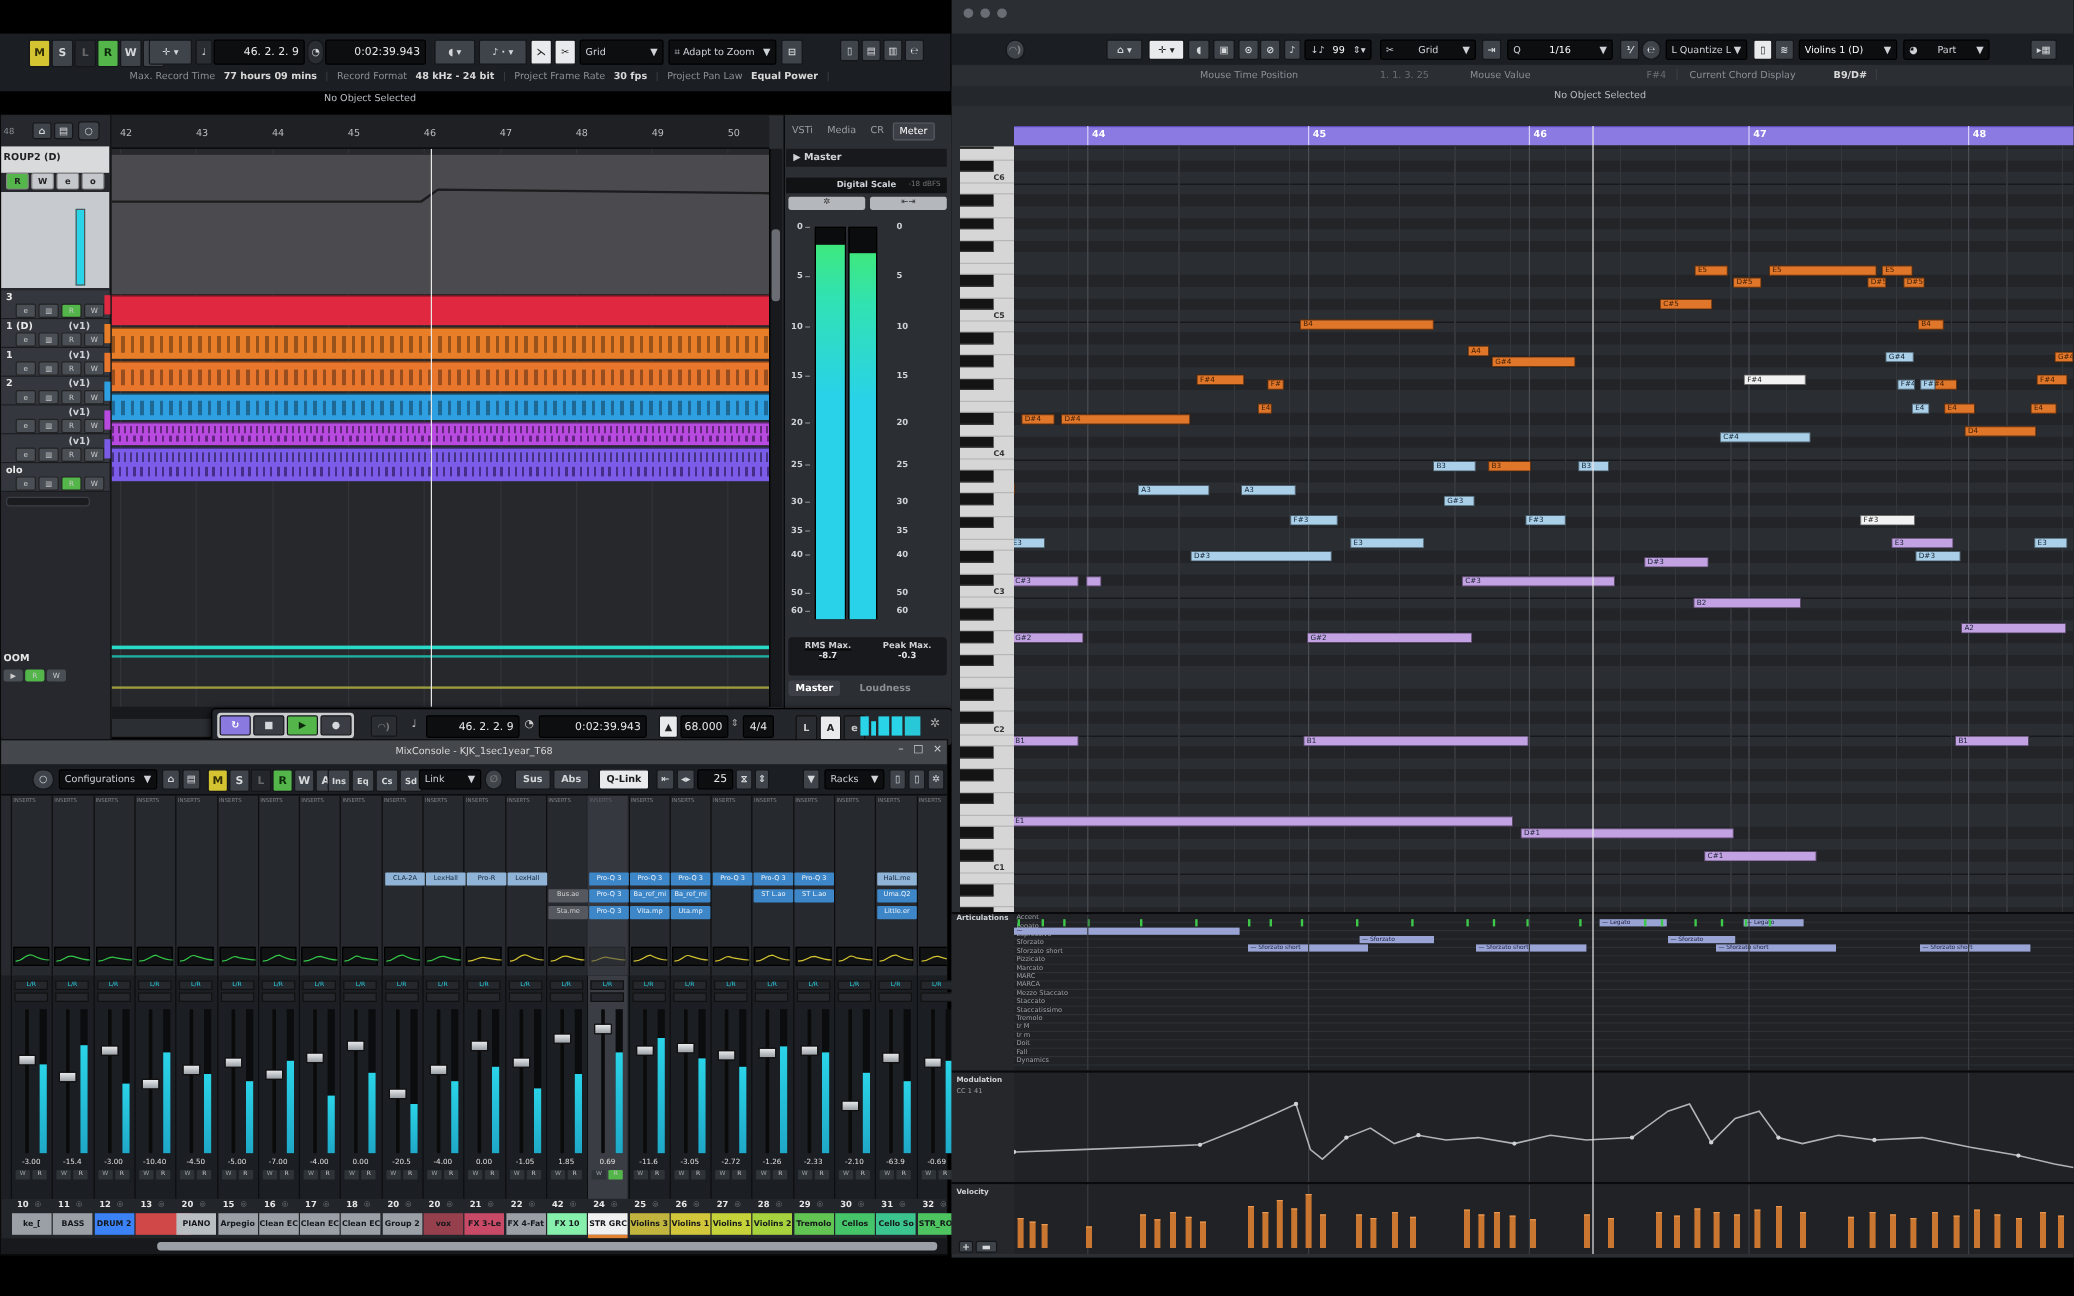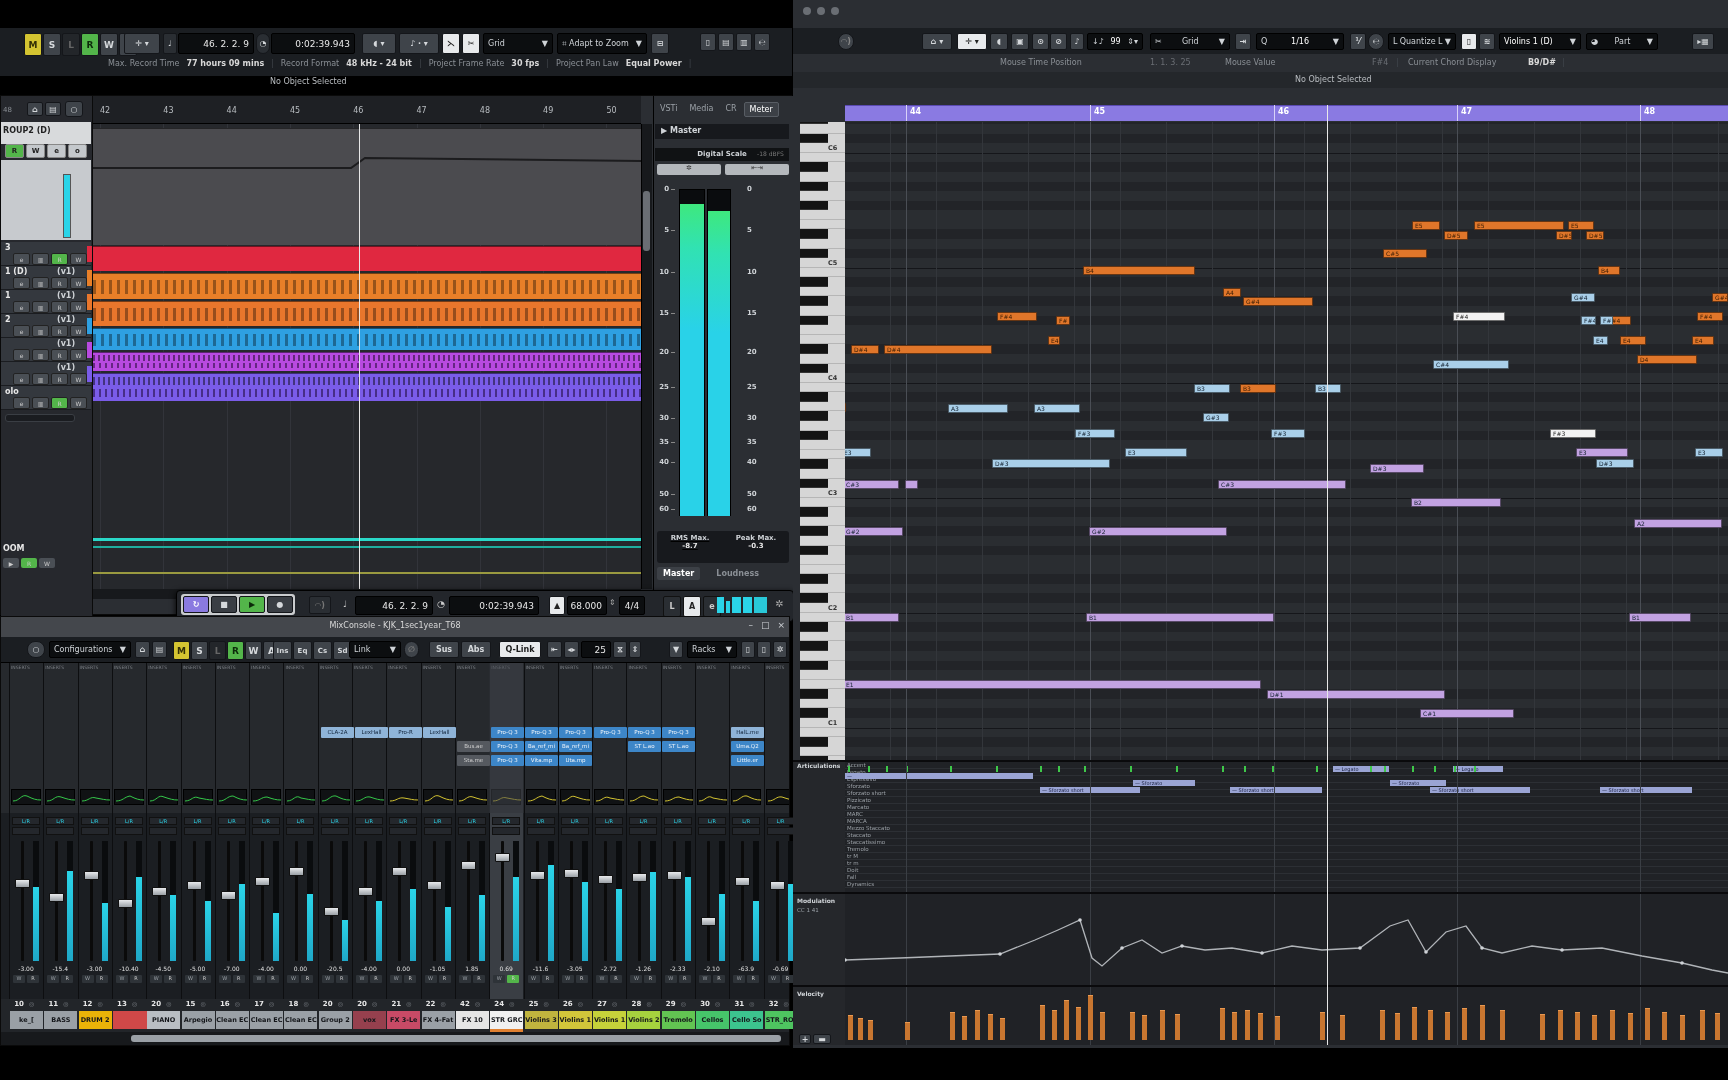--- a/index.html
+++ b/index.html
@@ -777,21 +777,21 @@
       <div style="position: absolute; box-sizing: border-box; left: 780.6px; top: 162px; width: 12px; height: 8px; background: rgb(46, 51, 56); color: rgb(204, 204, 204); font-size: 5px; text-align: center; border-radius: 1px;">R</div>
     </div>
     <div style="position: absolute; box-sizing: border-box; left: 8px; top: 383px; width: 20px; color: rgb(232, 232, 232); font-size: 7px; font-weight: bold; text-align: center;">10</div>
     <div style="position: absolute; box-sizing: border-box; left: 28px; top: 383px; color: rgb(124, 129, 135); font-size: 6px;">◎</div>
     <div style="position: absolute; box-sizing: border-box; left: 9px; top: 394px; width: 33px; height: 18px; background: rgb(154, 160, 166); color: rgb(20, 22, 26); font-size: 6.5px; font-weight: bold; display: flex; align-items: center; justify-content: center; overflow: hidden;">ke_[</div>
     <div style="position: absolute; box-sizing: border-box; left: 42.3px; top: 383px; width: 20px; color: rgb(232, 232, 232); font-size: 7px; font-weight: bold; text-align: center;">11</div>
     <div style="position: absolute; box-sizing: border-box; left: 62.3px; top: 383px; color: rgb(124, 129, 135); font-size: 6px;">◎</div>
     <div style="position: absolute; box-sizing: border-box; left: 43.3px; top: 394px; width: 33px; height: 18px; background: rgb(154, 160, 166); color: rgb(20, 22, 26); font-size: 6.5px; font-weight: bold; display: flex; align-items: center; justify-content: center; overflow: hidden;">BASS</div>
     <div style="position: absolute; box-sizing: border-box; left: 76.6px; top: 383px; width: 20px; color: rgb(232, 232, 232); font-size: 7px; font-weight: bold; text-align: center;">12</div>
     <div style="position: absolute; box-sizing: border-box; left: 96.6px; top: 383px; color: rgb(124, 129, 135); font-size: 6px;">◎</div>
-    <div style="position: absolute; box-sizing: border-box; left: 77.6px; top: 394px; width: 33px; height: 18px; background: #eab308; color: rgb(20, 22, 26); font-size: 6.5px; font-weight: bold; display: flex; align-items: center; justify-content: center; overflow: hidden;">DRUM 2</div>
+    <div style="position: absolute; box-sizing: border-box; left: 77.6px; top: 394px; width: 33px; height: 18px; background: #3b82f6; color: rgb(20, 22, 26); font-size: 6.5px; font-weight: bold; display: flex; align-items: center; justify-content: center; overflow: hidden;">DRUM 2</div>
     <div style="position: absolute; box-sizing: border-box; left: 110.9px; top: 383px; width: 20px; color: rgb(232, 232, 232); font-size: 7px; font-weight: bold; text-align: center;">13</div>
     <div style="position: absolute; box-sizing: border-box; left: 130.9px; top: 383px; color: rgb(124, 129, 135); font-size: 6px;">◎</div>
     <div style="position: absolute; box-sizing: border-box; left: 111.9px; top: 394px; width: 29px; height: 18px; background: rgb(208, 72, 72); color: rgb(20, 22, 26); font-size: 6.5px; font-weight: bold; display: flex; align-items: center; justify-content: center; overflow: hidden; padding-left: 46px;">김종국 (</div>
     <div style="position: absolute; box-sizing: border-box; left: 145.2px; top: 383px; width: 20px; color: rgb(232, 232, 232); font-size: 7px; font-weight: bold; text-align: center;">20</div>
     <div style="position: absolute; box-sizing: border-box; left: 165.2px; top: 383px; color: rgb(124, 129, 135); font-size: 6px;">◎</div>
     <div style="position: absolute; box-sizing: border-box; left: 146.2px; top: 394px; width: 33px; height: 18px; background: rgb(185, 190, 195); color: rgb(20, 22, 26); font-size: 6.5px; font-weight: bold; display: flex; align-items: center; justify-content: center; overflow: hidden;">PIANO</div>
     <div style="position: absolute; box-sizing: border-box; left: 179.5px; top: 383px; width: 20px; color: rgb(232, 232, 232); font-size: 7px; font-weight: bold; text-align: center;">15</div>
     <div style="position: absolute; box-sizing: border-box; left: 199.5px; top: 383px; color: rgb(124, 129, 135); font-size: 6px;">◎</div>
     <div style="position: absolute; box-sizing: border-box; left: 180.5px; top: 394px; width: 33px; height: 18px; background: rgb(154, 160, 166); color: rgb(20, 22, 26); font-size: 6.5px; font-weight: bold; display: flex; align-items: center; justify-content: center; overflow: hidden;">Arpegio</div>
     <div style="position: absolute; box-sizing: border-box; left: 213.8px; top: 383px; width: 20px; color: rgb(232, 232, 232); font-size: 7px; font-weight: bold; text-align: center;">16</div>
@@ -810,21 +810,21 @@
     <div style="position: absolute; box-sizing: border-box; left: 371px; top: 383px; color: rgb(124, 129, 135); font-size: 6px;">◎</div>
     <div style="position: absolute; box-sizing: border-box; left: 352px; top: 394px; width: 33px; height: 18px; background: rgb(150, 64, 78); color: rgb(20, 22, 26); font-size: 6.5px; font-weight: bold; display: flex; align-items: center; justify-content: center; overflow: hidden;">vox</div>
     <div style="position: absolute; box-sizing: border-box; left: 385.3px; top: 383px; width: 20px; color: rgb(232, 232, 232); font-size: 7px; font-weight: bold; text-align: center;">21</div>
     <div style="position: absolute; box-sizing: border-box; left: 405.3px; top: 383px; color: rgb(124, 129, 135); font-size: 6px;">◎</div>
     <div style="position: absolute; box-sizing: border-box; left: 386.3px; top: 394px; width: 33px; height: 18px; background: rgb(200, 74, 102); color: rgb(20, 22, 26); font-size: 6.5px; font-weight: bold; display: flex; align-items: center; justify-content: center; overflow: hidden;">FX 3-Le</div>
     <div style="position: absolute; box-sizing: border-box; left: 419.6px; top: 383px; width: 20px; color: rgb(232, 232, 232); font-size: 7px; font-weight: bold; text-align: center;">22</div>
     <div style="position: absolute; box-sizing: border-box; left: 439.6px; top: 383px; color: rgb(124, 129, 135); font-size: 6px;">◎</div>
     <div style="position: absolute; box-sizing: border-box; left: 420.6px; top: 394px; width: 33px; height: 18px; background: rgb(154, 160, 166); color: rgb(20, 22, 26); font-size: 6.5px; font-weight: bold; display: flex; align-items: center; justify-content: center; overflow: hidden;">FX 4-Fat</div>
     <div style="position: absolute; box-sizing: border-box; left: 453.9px; top: 383px; width: 20px; color: rgb(232, 232, 232); font-size: 7px; font-weight: bold; text-align: center;">42</div>
     <div style="position: absolute; box-sizing: border-box; left: 473.9px; top: 383px; color: rgb(124, 129, 135); font-size: 6px;">◎</div>
-    <div style="position: absolute; box-sizing: border-box; left: 454.9px; top: 394px; width: 33px; height: 18px; background: #e5e5e5; color: rgb(20, 22, 26); font-size: 6.5px; font-weight: bold; display: flex; align-items: center; justify-content: center; overflow: hidden;">FX 10</div>
+    <div style="position: absolute; box-sizing: border-box; left: 454.9px; top: 394px; width: 33px; height: 18px; background: #86efac; color: rgb(20, 22, 26); font-size: 6.5px; font-weight: bold; display: flex; align-items: center; justify-content: center; overflow: hidden;">FX 10</div>
     <div style="position: absolute; box-sizing: border-box; left: 488.2px; top: 383px; width: 20px; color: rgb(232, 232, 232); font-size: 7px; font-weight: bold; text-align: center;">24</div>
     <div style="position: absolute; box-sizing: border-box; left: 508.2px; top: 383px; color: rgb(124, 129, 135); font-size: 6px;">◎</div>
     <div style="position: absolute; box-sizing: border-box; left: 489.2px; top: 394px; width: 33px; height: 18px; background: rgb(240, 240, 240); color: rgb(20, 22, 26); font-size: 6.5px; font-weight: bold; display: flex; align-items: center; justify-content: center; overflow: hidden;">STR GRC</div>
     <div style="position: absolute; box-sizing: border-box; left: 489.2px; top: 412px; width: 33px; height: 3px; background: rgb(224, 128, 48);"></div>
     <div style="position: absolute; box-sizing: border-box; left: 522.5px; top: 383px; width: 20px; color: rgb(232, 232, 232); font-size: 7px; font-weight: bold; text-align: center;">25</div>
     <div style="position: absolute; box-sizing: border-box; left: 542.5px; top: 383px; color: rgb(124, 129, 135); font-size: 6px;">◎</div>
     <div style="position: absolute; box-sizing: border-box; left: 523.5px; top: 394px; width: 33px; height: 18px; background: rgb(192, 180, 62); color: rgb(20, 22, 26); font-size: 6.5px; font-weight: bold; display: flex; align-items: center; justify-content: center; overflow: hidden;">Violins 3</div>
     <div style="position: absolute; box-sizing: border-box; left: 556.8px; top: 383px; width: 20px; color: rgb(232, 232, 232); font-size: 7px; font-weight: bold; text-align: center;">26</div>
     <div style="position: absolute; box-sizing: border-box; left: 576.8px; top: 383px; color: rgb(124, 129, 135); font-size: 6px;">◎</div>
     <div style="position: absolute; box-sizing: border-box; left: 557.8px; top: 394px; width: 33px; height: 18px; background: rgb(210, 198, 58); color: rgb(20, 22, 26); font-size: 6.5px; font-weight: bold; display: flex; align-items: center; justify-content: center; overflow: hidden;">Violins 1</div>

